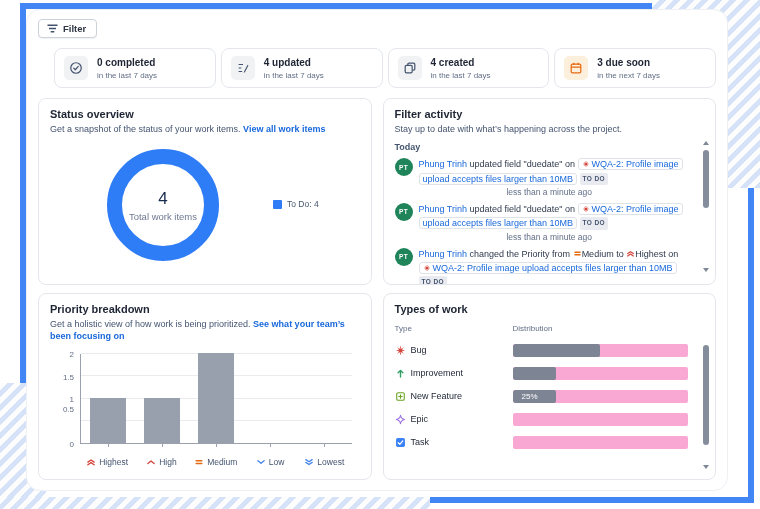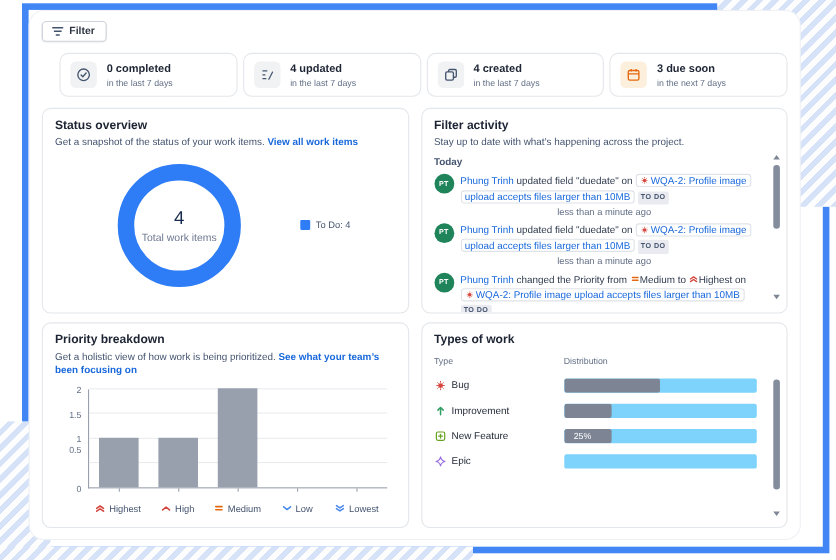--- a/index.html
+++ b/index.html
@@ -128,21 +128,21 @@
   .pb-bar{width:36px;background:#98a0ad;}
   .xlabels{position:absolute;left:30px;right:8px;bottom:0;display:flex;height:16px;}
   .xlabel{flex:1;display:flex;align-items:center;justify-content:center;gap:3px;
     font-size:8.5px;color:#44546f;}
 
   
   .tw-header{display:flex;font-size:8px;color:#626f86;margin:9px 0 11px;align-items:flex-end;}
   .tw-col-type{width:118px;}
   .tw-row{display:flex;align-items:center;margin-bottom:10px;}
   .tw-label{width:118px;display:flex;align-items:flex-start;gap:5px;font-size:9px;color:#1d2433;}
-  .tw-track{flex:1;height:13px;background:#7dd3fc;border-radius:2px;margin-right:16px;overflow:hidden;}
+  .tw-track{flex:1;height:13px;background:#f9a8d4;border-radius:2px;margin-right:16px;overflow:hidden;}
   .tw-fill{height:100%;background:#7d8594;border-radius:2px;color:#fff;font-size:8px;
     display:flex;align-items:center;padding-left:9px;cursor:pointer;}
 </style>
 </head>
 <body>
 
 <div class="blue-frame"></div>
 <div class="stripes stripes-tr"></div>
 <div class="stripes stripes-bl"></div>
 <div class="stripes stripes-bottom"></div>
@@ -474,20 +474,30 @@
       </div>
       <div class="tw-row">
         <span class="tw-label">
             <svg width="11" height="11" viewBox="0 0 16 16">
               <path d="M8 2 C8.6 5.2 10.8 7.4 14 8 C10.8 8.6 8.6 10.8 8 14 C7.4 10.8 5.2 8.6 2 8 C5.2 7.4 7.4 5.2 8 2 Z" fill="none" stroke="#9a6fe0" stroke-width="1.5" stroke-linejoin="round"></path>
             </svg>
             <span>Epic</span>
           </span>
         <span class="tw-track"></span>
       </div>
+      <div class="tw-row">
+        <span class="tw-label">
+            <svg width="11" height="11" viewBox="0 0 16 16">
+              <rect x="1.5" y="1.5" width="13" height="13" rx="2.5" fill="#3b82f6"></rect>
+              <path d="M4.6 8.3 L7 10.6 L11.3 5.7" fill="none" stroke="#fff" stroke-width="1.8" stroke-linecap="round" stroke-linejoin="round"></path>
+            </svg>
+            <span>Task</span>
+          </span>
+        <span class="tw-track"></span>
+      </div>
 
       <div class="sb sb-tw">
         <span class="sb-thumb"></span>
         <span class="tri-down"></span>
       </div>
     </div>
   </div>
 </div>
 
 </body></html>

